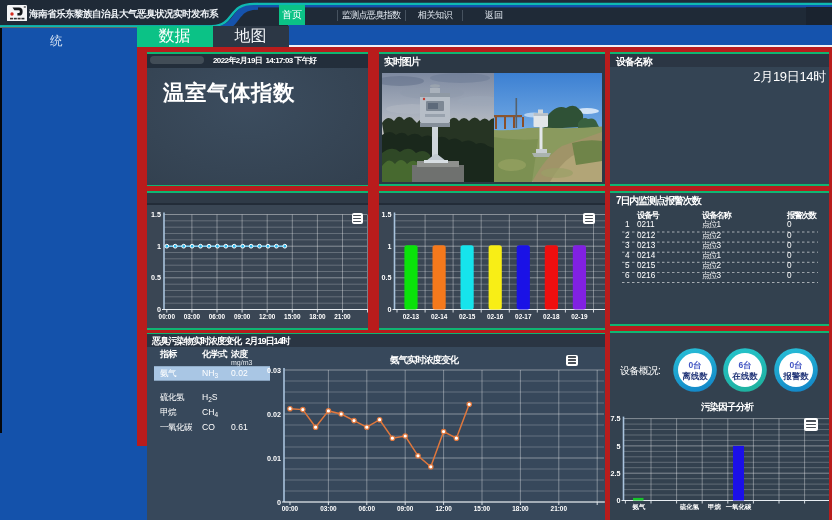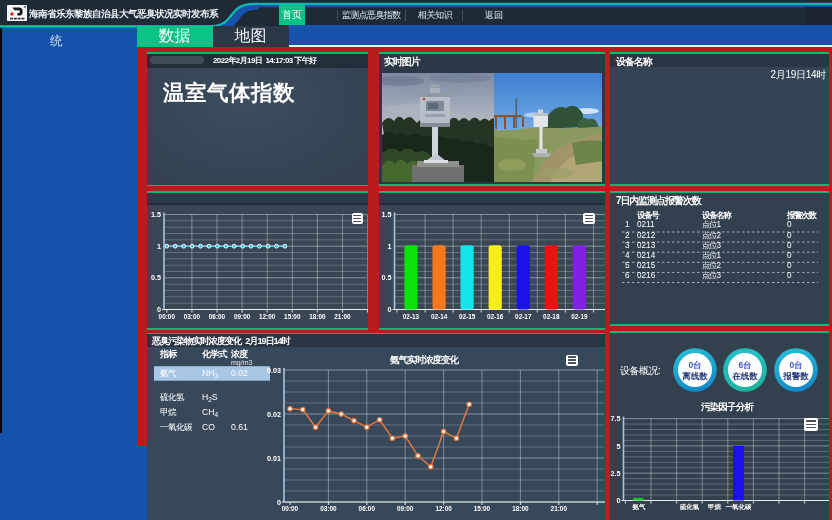--- a/index.html
+++ b/index.html
@@ -123,21 +123,21 @@
 <rect x="151.5" y="40" width="14.5" height="3" fill="#b8c0c8"></rect>
 <rect x="156" y="36.5" width="5" height="4" fill="#cfd5da"></rect>
 <rect x="154" y="76" width="11" height="4" fill="#c8cdd2"></rect>
 <path d="M150,80 h19 l-2,4 h-15 z" fill="#aab3ae"></path>
 </svg>
 <div class="abs" style="left:610px;top:52px;width:219px;height:1.6px;background:#10b572;"></div>
 <div class="abs" style="left:610px;top:53.6px;width:219px;height:130.8px;background:#344454;"></div>
 <div class="abs" style="left:610px;top:184.4px;width:219px;height:1.6px;background:#10b572;"></div>
 <div class="abs" style="left:610px;top:53.6px;width:219px;height:13px;background:#2b3644;"></div>
 <div class="abs ptitle" style="left:616px;top:55px;width:100px;height:12px;">设备名称</div>
-<div class="abs" style="left:700px;top:68px;width:126px;height:11px;color:#fff;font-size:10px;text-align:right;letter-spacing:-0.3px;">2月19日14时</div>
+<div class="abs" style="left:700px;top:68px;width:126px;height:11px;color:#fff;font-size:13px;text-align:right;letter-spacing:-0.3px;">2月19日14时</div>
 <div class="abs" style="left:147px;top:191px;width:221px;height:1.6px;background:#10b572;"></div>
 <div class="abs" style="left:147px;top:192.6px;width:221px;height:135.8px;background:#3a4654;"></div>
 <div class="abs" style="left:147px;top:328.4px;width:221px;height:1.6px;background:#10b572;"></div>
 <div class="abs" style="left:147px;top:192.6px;width:221px;height:10.4px;background:#2f3a47;"></div>
 <div class="abs" style="left:147px;top:203px;width:221px;height:2.3px;background:#232c38;"></div>
 <svg class="abs" style="left:147px;top:205px;" width="221" height="125" viewBox="0 0 221 125">
       <line x1="17" y1="9.5" x2="220" y2="9.5" stroke="#fff" stroke-width="1" opacity="0.4"></line>
       <line x1="17" y1="15.8" x2="220" y2="15.8" stroke="#fff" stroke-width="1" opacity="0.22"></line>
       <line x1="17" y1="22.2" x2="220" y2="22.2" stroke="#fff" stroke-width="1" opacity="0.22"></line>
       <line x1="17" y1="28.5" x2="220" y2="28.5" stroke="#fff" stroke-width="1" opacity="0.22"></line>

